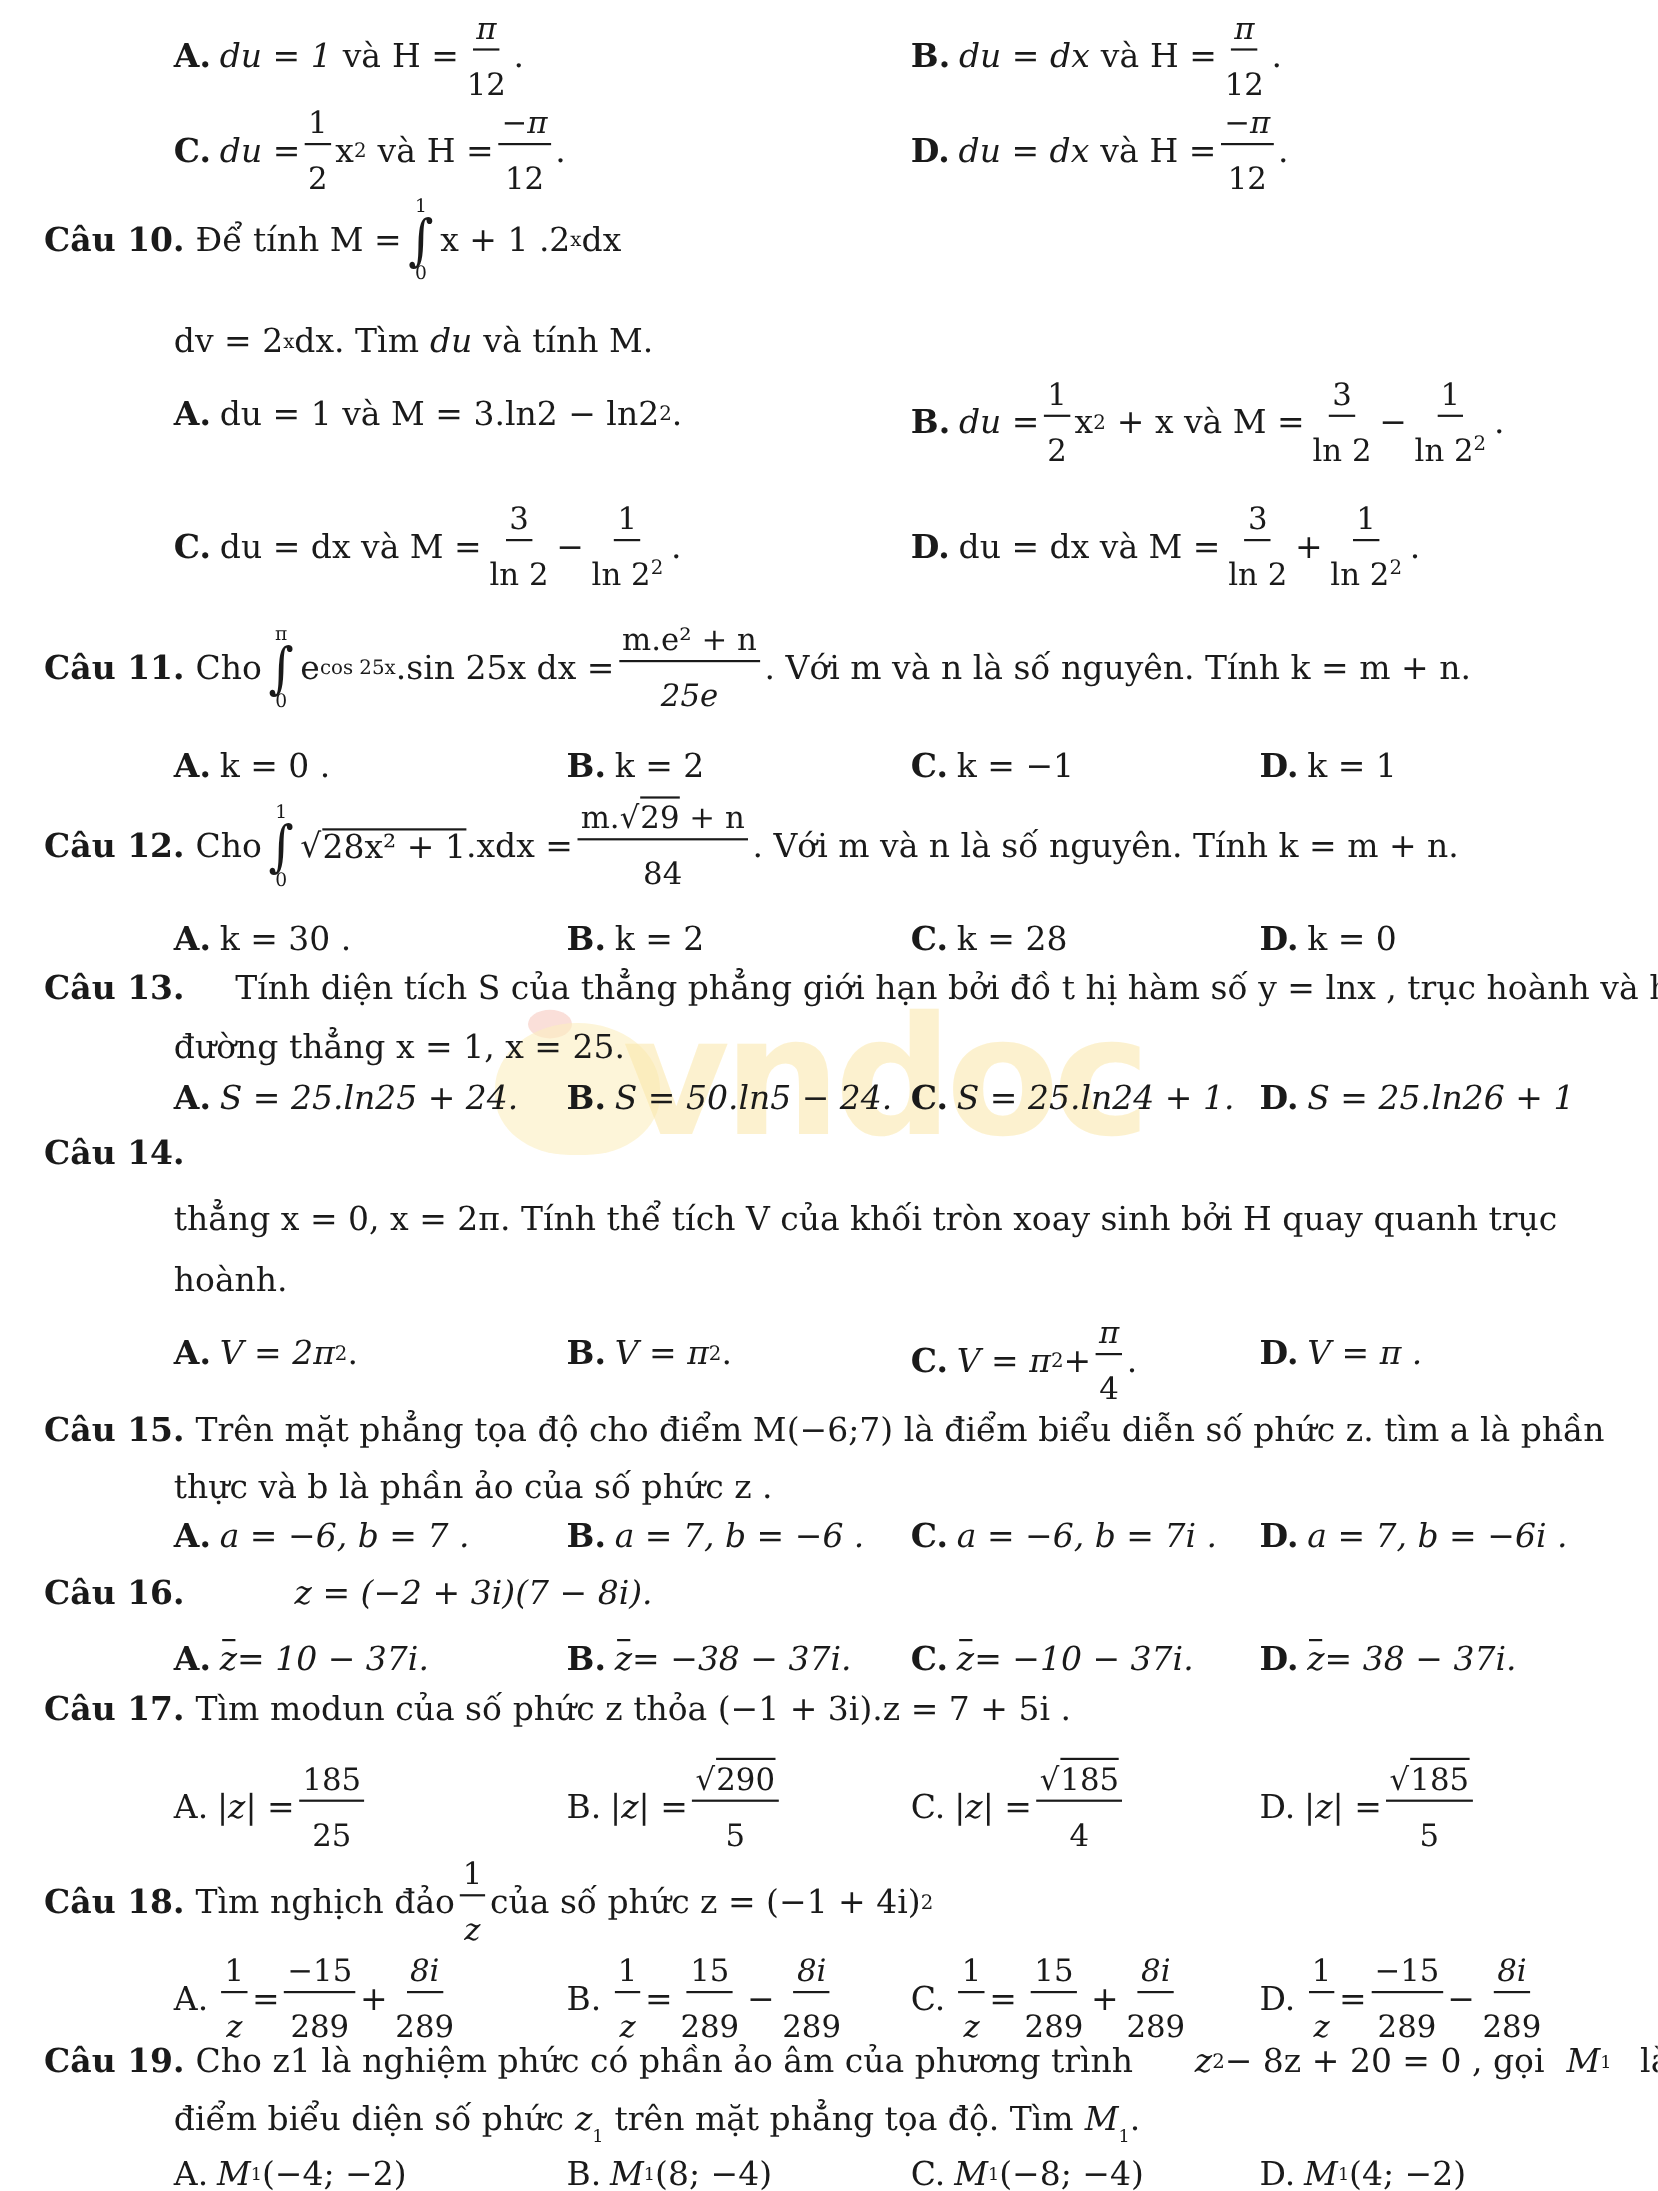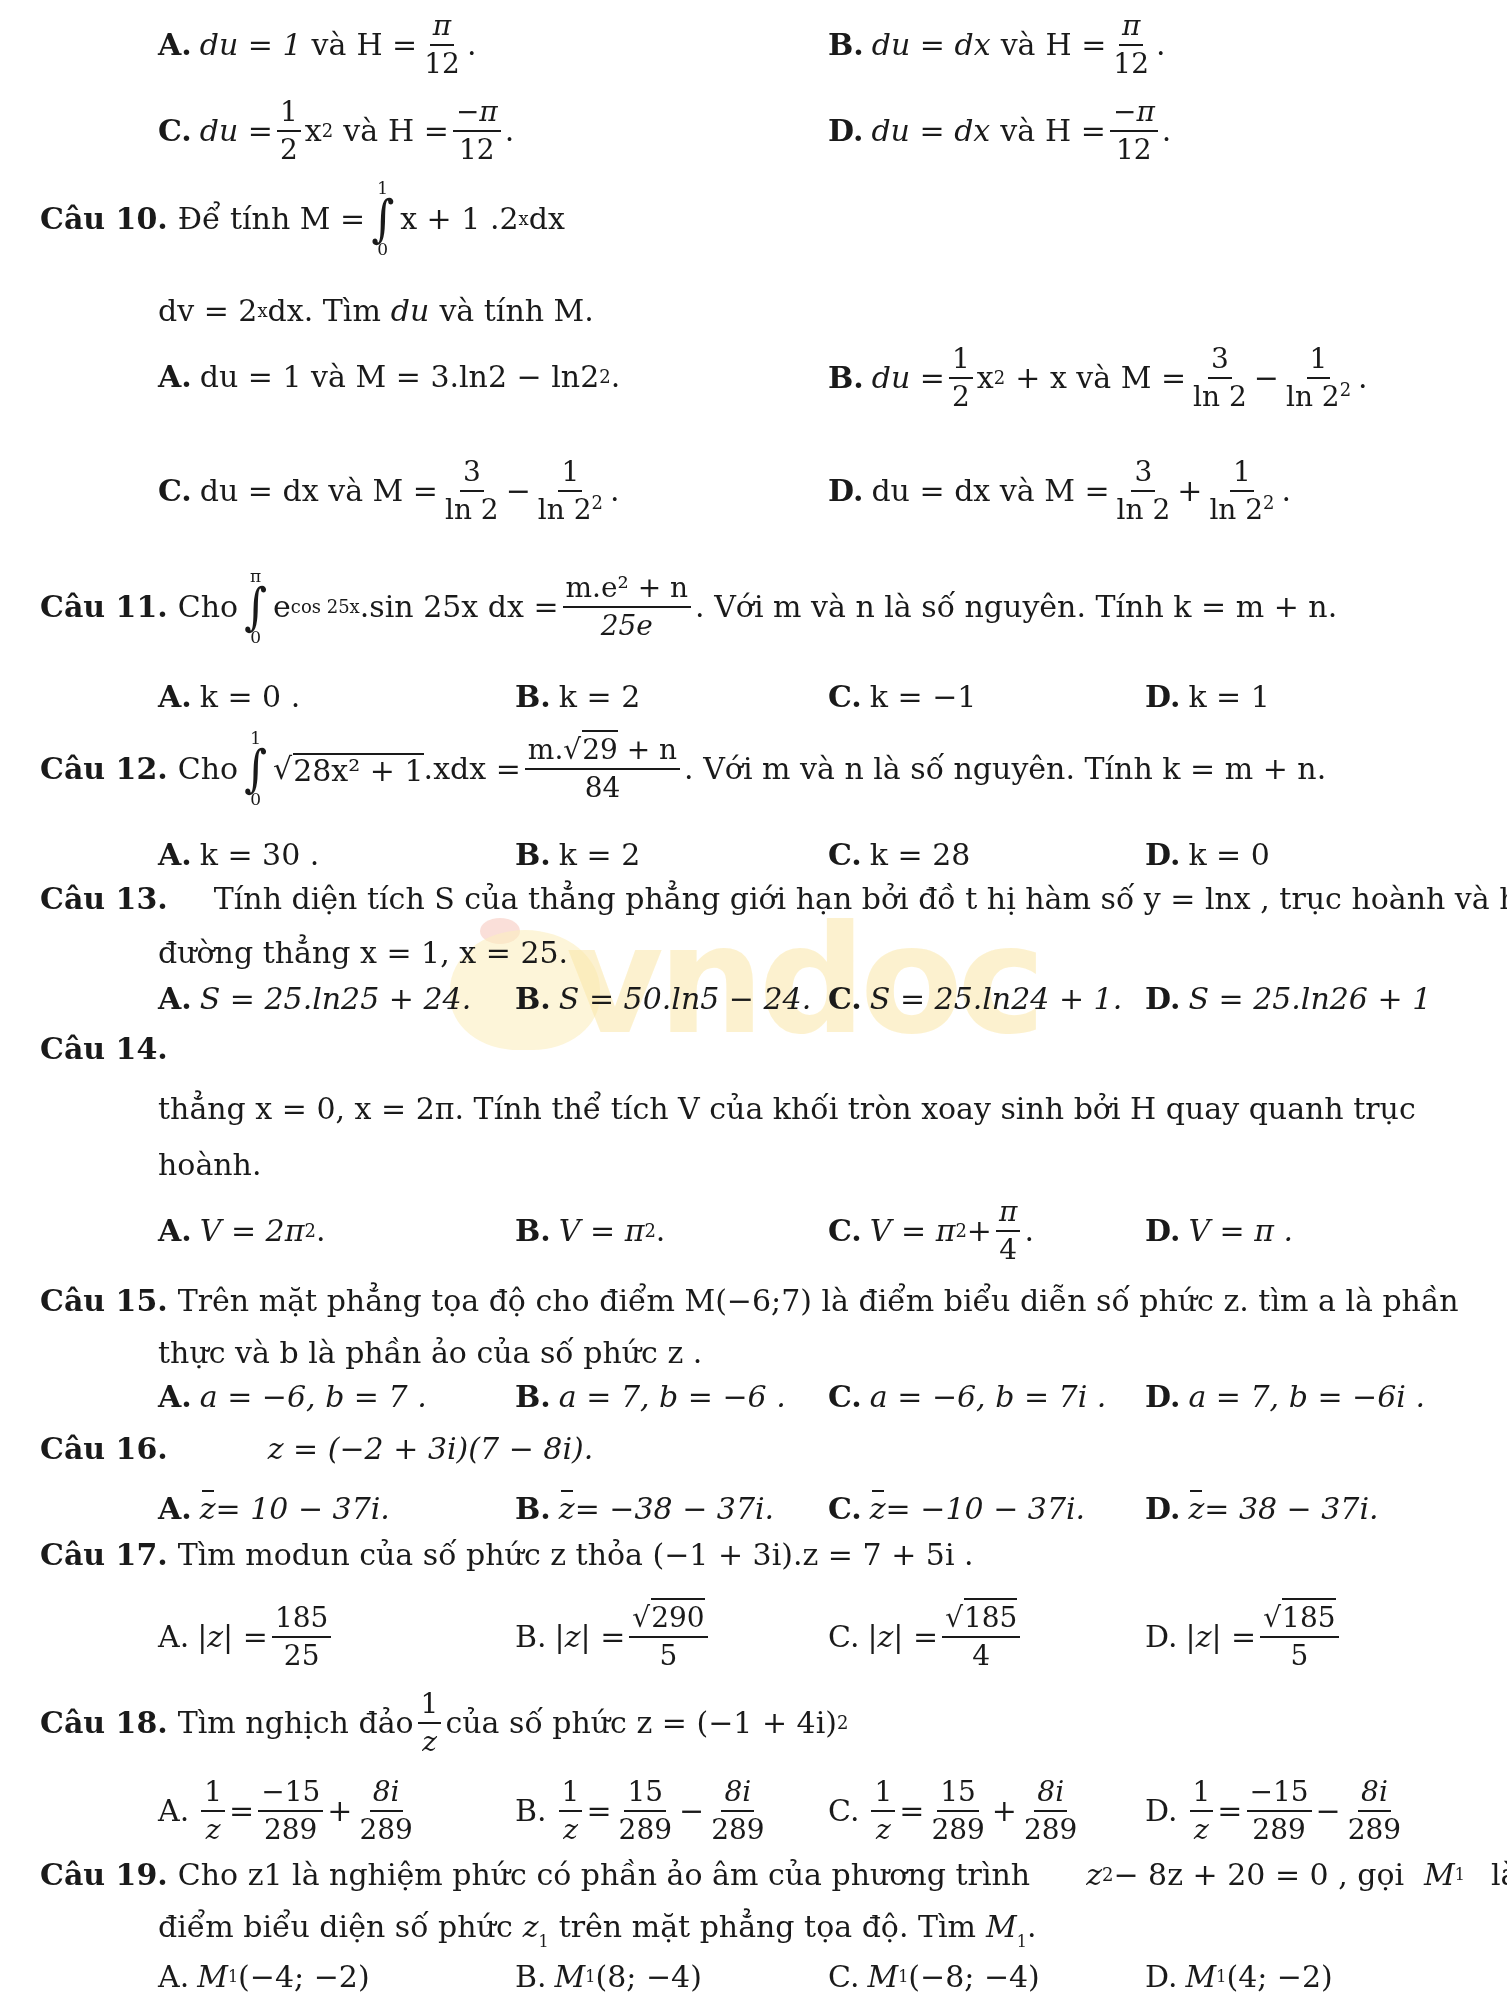--- a/index.html
+++ b/index.html
@@ -5,21 +5,21 @@
   html, body { margin:0; padding:0; background:#ffffff; }
   body { width:1507px; height:1992px; position:relative; overflow:hidden;
          font-family:"DejaVu Serif","Liberation Serif",serif; color:#1a1a1a; font-size:30px; }
   .line { position:absolute; white-space:nowrap; line-height:1; display:flex; align-items:center; }
   .qlabel { font-weight:bold; margin-right:10px; }
   .opt-label { font-weight:bold; margin-right:8px; }
   .opt-label.plain { font-weight:normal; }
   .it { font-style:italic; }
   .frac { display:inline-flex; flex-direction:column; align-items:center; vertical-align:middle; margin:0 4px; font-size:28px; }
   .frac .num { padding:0 3px 4px 3px; border-bottom:2px solid #1a1a1a; line-height:1; }
-  .frac .den { padding:4px 3px 0 3px; line-height:1; }
+  .frac .den { padding:17px 3px 0 3px; line-height:1; }
   .int { display:inline-flex; flex-direction:column; align-items:center; vertical-align:middle; margin:0 6px; line-height:1; }
   .int .lim { font-size:17px; }
   .int .sym { font-size:44px; font-style:italic; transform:scaleY(1.15); }
   sup { font-size:18px; vertical-align:super; line-height:0; }
   sub { font-size:16px; vertical-align:sub; line-height:0; }
   .sqrt { border-top:2px solid #1a1a1a; padding-top:1px; margin-left:1px; }
   .bar { display:inline-block; position:relative; }
   .bar::before { content:""; position:absolute; left:2px; right:2px; top:-4px; border-top:2px solid #1a1a1a; }
   .sp { display:inline-block; width:10px; }
   .watermark { position:absolute; pointer-events:none; }

